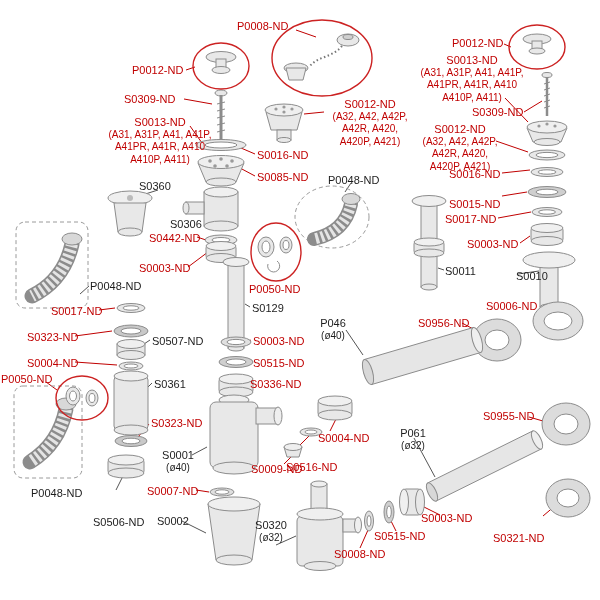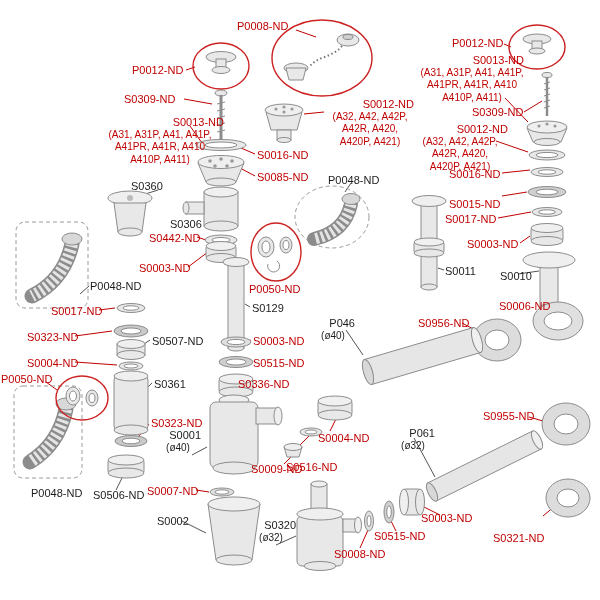--- a/index.html
+++ b/index.html
@@ -3,21 +3,21 @@
 <meta charset="utf-8">
 <style>
   html,body{margin:0;padding:0;background:#fff;}
   .stage{position:relative;width:600px;height:600px;background:#ffffff;
          font-family:"Liberation Sans",sans-serif;overflow:hidden;}
   .stage svg{position:absolute;left:0;top:0;}
   .lbl{position:absolute;font-size:11px;line-height:1.15;white-space:nowrap;}
   .lbl.red{color:#c00000;}
   .lbl.blk{color:#1c1c1c;}
   .lbl.center{text-align:center;white-space:normal;}
-  .lbl .t{display:block;text-align:right;}
+  .lbl .t{display:block;}
   .lbl .s{display:block;font-size:10px;font-weight:400;line-height:1.25;white-space:normal;}
 </style>
 </head>
 <body>
 
 <div class="stage">
 
 <svg width="600" height="600" viewBox="0 0 600 600">
 
   <g stroke="#c00000" stroke-width="1" fill="none">
@@ -402,21 +402,21 @@
       <span class="s">(A31, A31P, A41, A41P,</span>
       <span class="s">A41PR, A41R, A410</span>
       <span class="s">A410P, A411)</span>
     </div>
 <div class="lbl red" style="left:257px;top:149px">
       <span class="t">S0016-ND</span>
     </div>
 <div class="lbl red" style="left:257px;top:171px">
       <span class="t">S0085-ND</span>
     </div>
-<div class="lbl blk" style="left:131px;top:180px">
+<div class="lbl blk" style="left:139px;top:180px">
       <span class="t">S0360</span>
     </div>
 <div class="lbl blk" style="left:170px;top:218px">
       <span class="t">S0306</span>
     </div>
 <div class="lbl blk" style="left:328px;top:174px">
       <span class="t">P0048-ND</span>
     </div>
 <div class="lbl red" style="left:149px;top:232px">
       <span class="t">S0442-ND</span>
@@ -450,46 +450,46 @@
     </div>
 <div class="lbl blk" style="left:154px;top:378px">
       <span class="t">S0361</span>
     </div>
 <div class="lbl red" style="left:253px;top:335px">
       <span class="t">S0003-ND</span>
     </div>
 <div class="lbl red" style="left:253px;top:357px">
       <span class="t">S0515-ND</span>
     </div>
-<div class="lbl red" style="left:238px;top:378px">
+<div class="lbl red" style="left:250px;top:378px">
       <span class="t">S0336-ND</span>
     </div>
 <div class="lbl red" style="left:151px;top:417px">
       <span class="t">S0323-ND</span>
     </div>
-<div class="lbl blk center" style="left:155px;top:429px;width:46px">
+<div class="lbl blk center" style="left:155px;top:449px;width:46px">
       <span class="t">S0001</span>
       <span class="s">(ø40)</span>
     </div>
 <div class="lbl red" style="left:318px;top:432px">
       <span class="t">S0004-ND</span>
     </div>
 <div class="lbl red" style="left:286px;top:461px">
       <span class="t">S0516-ND</span>
     </div>
 <div class="lbl red" style="left:251px;top:463px">
       <span class="t">S0009-ND</span>
     </div>
 <div class="lbl red" style="left:147px;top:485px">
       <span class="t">S0007-ND</span>
     </div>
 <div class="lbl blk" style="left:31px;top:487px">
       <span class="t">P0048-ND</span>
     </div>
-<div class="lbl blk" style="left:93px;top:489px">
+<div class="lbl blk" style="left:93px;top:516px">
       <span class="t">S0506-ND</span>
     </div>
 <div class="lbl blk" style="left:157px;top:515px">
       <span class="t">S0002</span>
     </div>
 <div class="lbl blk center" style="left:246px;top:519px;width:50px">
       <span class="t">S0320</span>
       <span class="s">(ø32)</span>
     </div>
 <div class="lbl red" style="left:334px;top:548px">
@@ -533,24 +533,24 @@
     </div>
 <div class="lbl red" style="left:445px;top:213px">
       <span class="t">S0017-ND</span>
     </div>
 <div class="lbl red" style="left:467px;top:238px">
       <span class="t">S0003-ND</span>
     </div>
 <div class="lbl blk" style="left:445px;top:265px">
       <span class="t">S0011</span>
     </div>
-<div class="lbl blk" style="left:500px;top:270px">
+<div class="lbl blk" style="left:516px;top:270px">
       <span class="t">S0010</span>
     </div>
-<div class="lbl red" style="left:499px;top:300px">
+<div class="lbl red" style="left:486px;top:300px">
       <span class="t">S0006-ND</span>
     </div>
 <div class="lbl red" style="left:418px;top:317px">
       <span class="t">S0956-ND</span>
     </div>
 <div class="lbl blk center" style="left:311px;top:317px;width:44px">
       <span class="t">P046</span>
       <span class="s">(ø40)</span>
     </div>
 <div class="lbl red" style="left:483px;top:410px">

